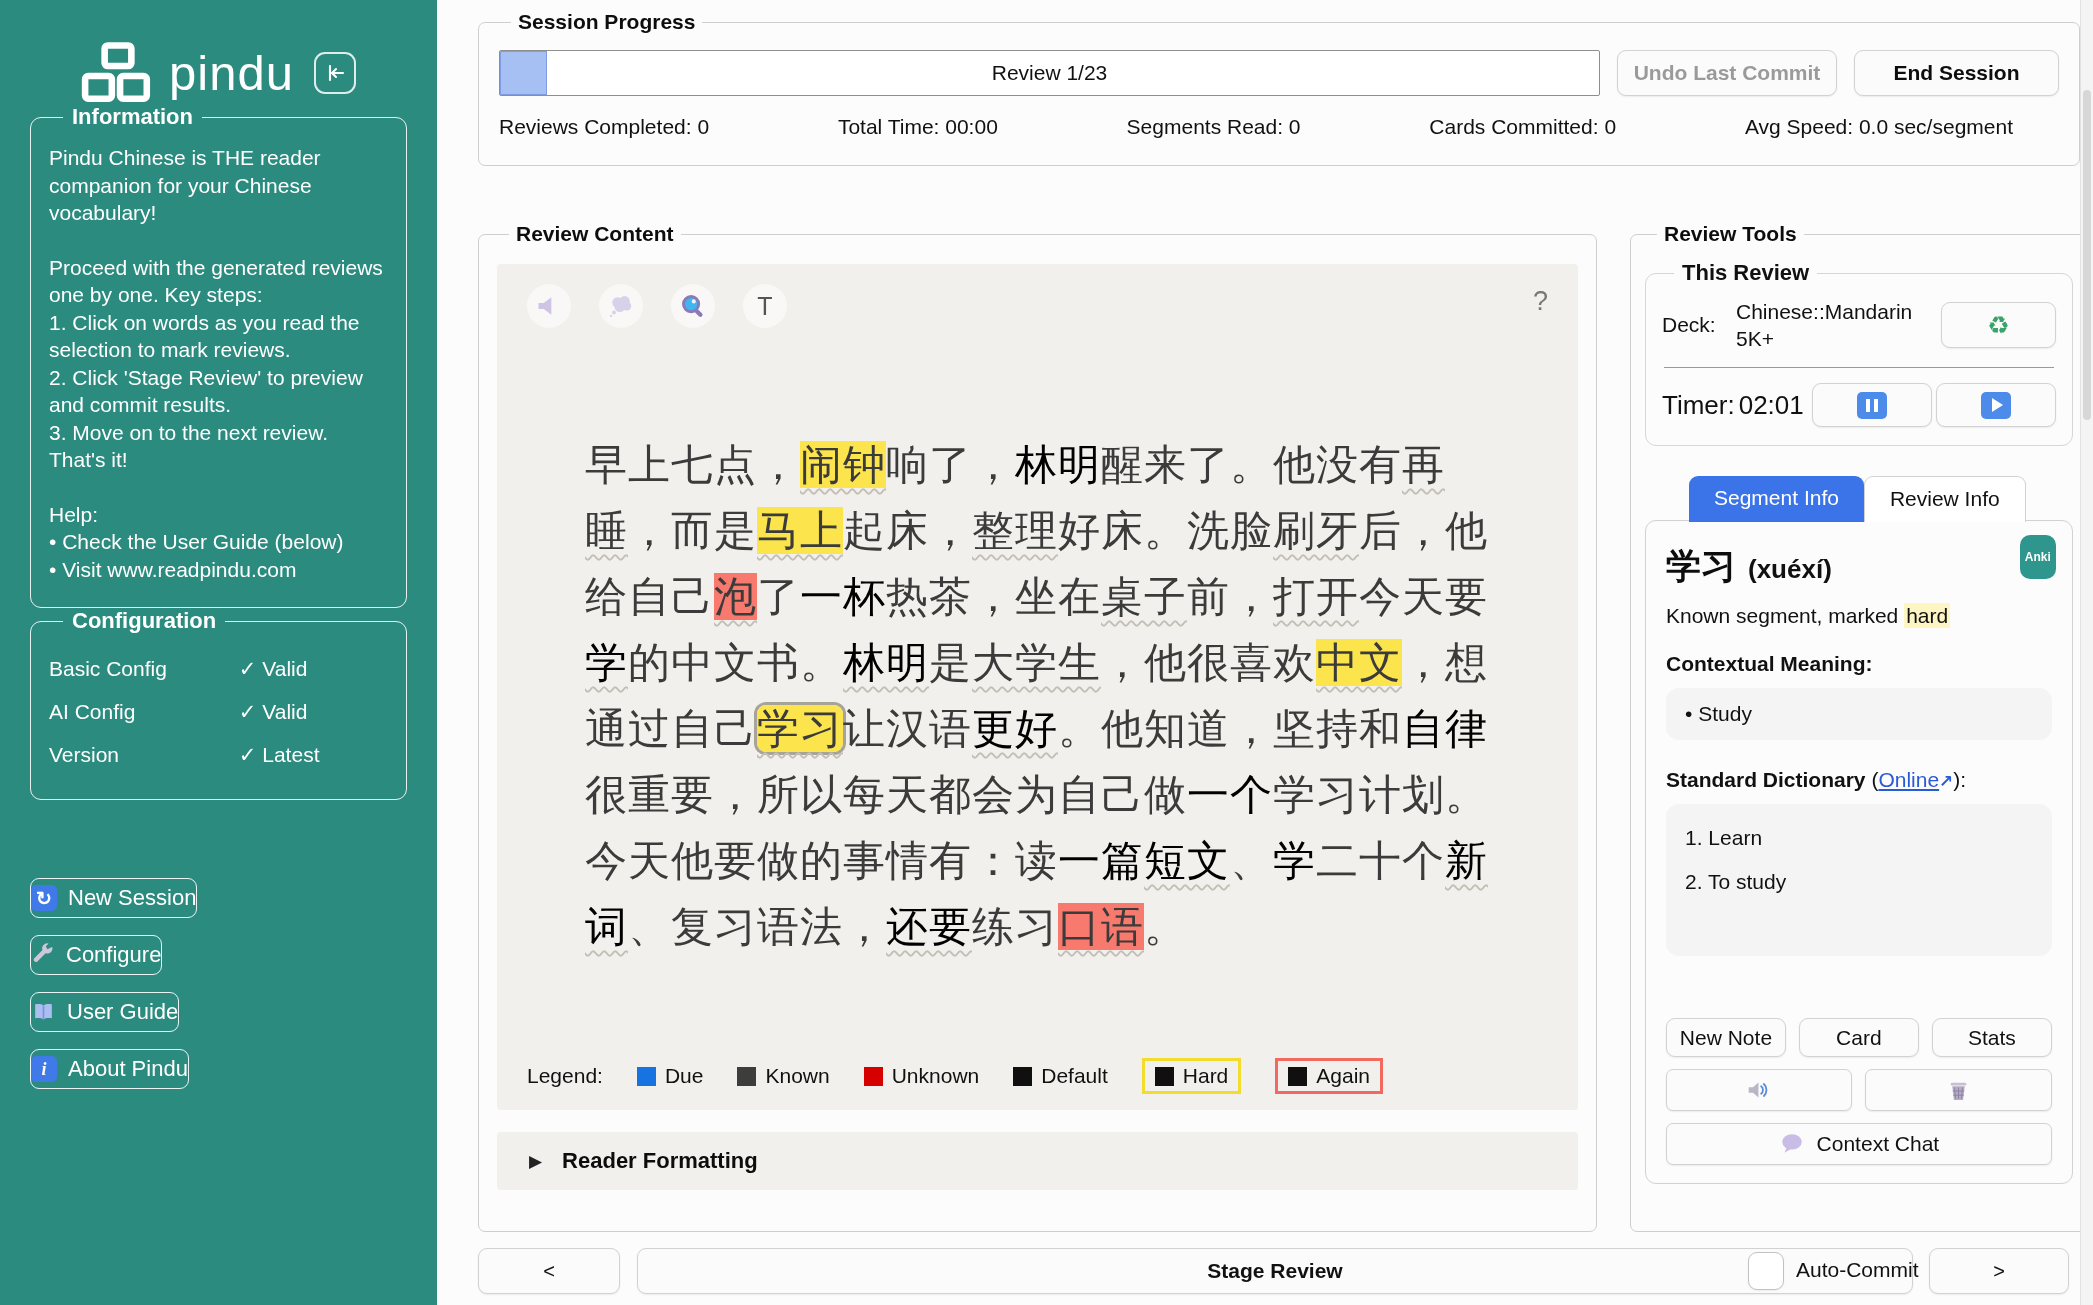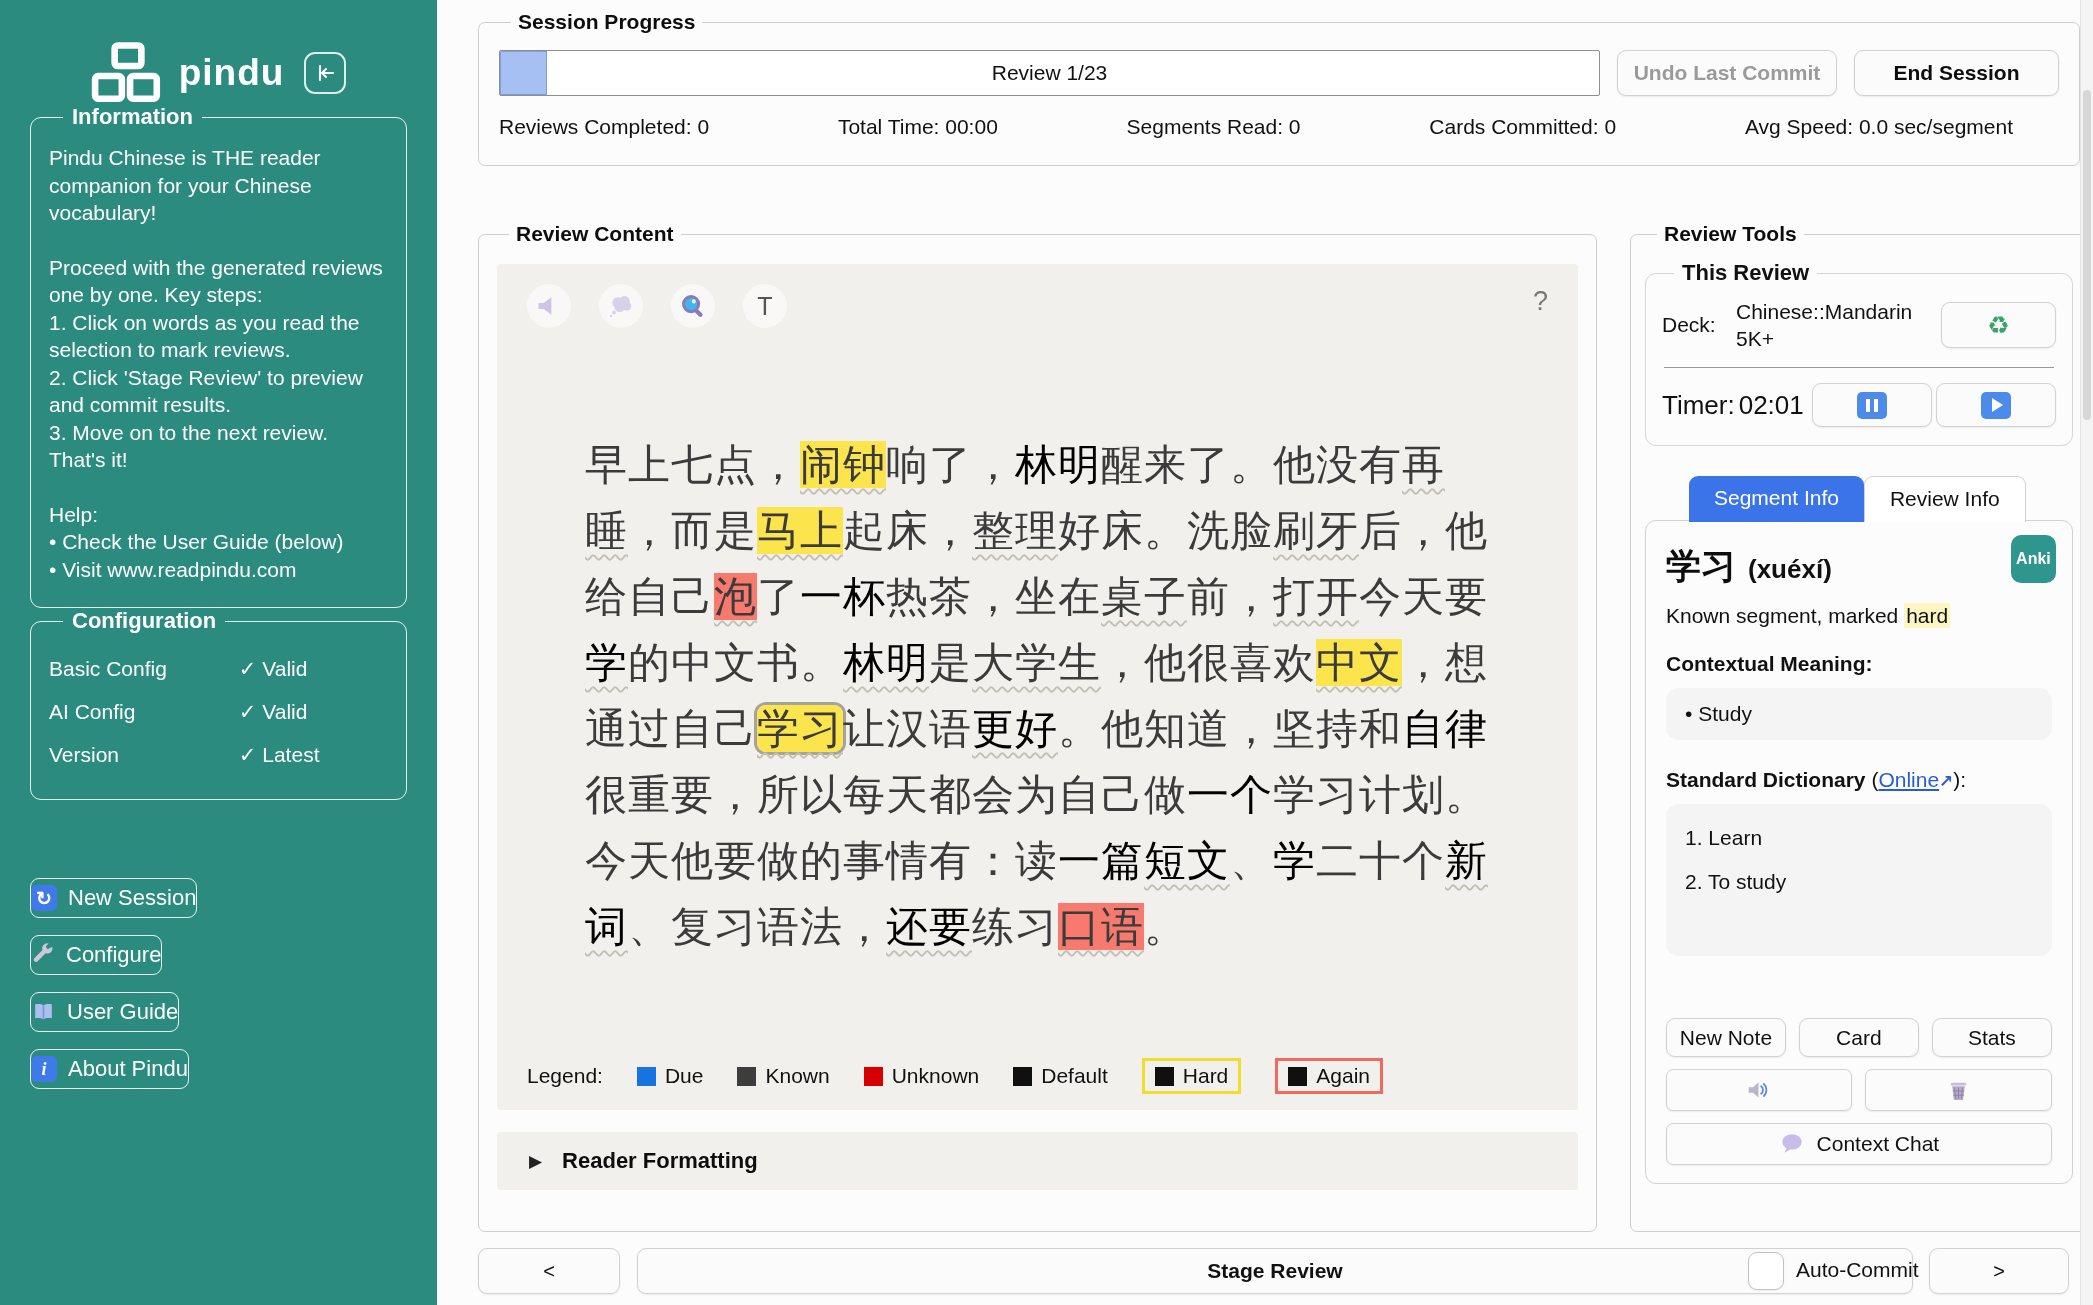--- a/index.html
+++ b/index.html
@@ -6,21 +6,21 @@
   html,body { width:2093px; height:1305px; }
   body {
     font-family:"Liberation Sans","DejaVu Sans",sans-serif;
     background:#fcfcfc; position:relative; overflow:hidden; color:#111;
   }
   
   .sidebar { position:absolute; left:0; top:0; width:437px; height:1305px;
     background:var(--accent,#2b8b7f); color:#fff; }
   .logo-row { display:flex; align-items:center; justify-content:center; gap:14px; padding-top:42px; }
   .logo-mark { width:74px; height:62px; }
-  .logo-text { font-size:37px; font-weight:bold; letter-spacing:1px; }
+  .logo-text { font-size:49px; font-weight:normal; letter-spacing:1px; }
   .collapse-btn { width:42px; height:42px; border:2px solid rgba(255,255,255,.85); border-radius:11px;
     display:flex; align-items:center; justify-content:center; background:transparent; cursor:pointer; margin-left:6px;}
   fieldset.sb { margin:0 30px; border:1.6px solid rgba(255,255,255,.88); border-radius:11px;
     padding:14px 18px 18px; }
   fieldset.sb legend { font-weight:bold; font-size:22px; padding:0 9px; margin-left:14px; }
   .sb-info { margin-top:96px; }
   .sb-info p { font-size:21px; line-height:27.5px; white-space:pre-line; margin-bottom:27px; }
   .sb-info p:last-child { margin-bottom:6px; }
   .sb-config { margin-top:90px; }
   .cfg-row { display:flex; font-size:21px; margin:9px 0 19px; }
@@ -96,21 +96,21 @@
   .tabs { display:flex; margin:30px 0 0 44px; position:relative; z-index:2; }
   .tab { font-size:21px; padding:10px 25px 11px; border-radius:9px 9px 0 0; cursor:pointer; }
   .tab.active { background:var(--tab-blue,#3b74e8); color:#fff; }
   .tab.inactive { background:#fff; color:#111; border:1.5px solid #d2d2d2; border-bottom:none; }
   .seg-panel { border:1.5px solid #d2d2d2; border-radius:11px; margin-top:-2px; background:#fcfcfc;
     padding:16px 20px 18px; height:664px; display:flex; flex-direction:column; position:relative; }
   .headword-row { display:flex; align-items:baseline; gap:12px; margin-top:6px; }
   .headword { font-size:35px; font-weight:bold; color:#0d0d0d; }
   .pinyin { font-size:26px; font-weight:bold; }
   .anki-badge { position:absolute; right:16px; top:14px; background:#2e968c; color:#fff; font-weight:bold;
-    font-size:16px; padding:15px 5px; border-radius:10px; }
+    font-size:12px; padding:15px 5px; border-radius:10px; }
   .seg-status { font-size:21px; margin-top:14px; }
   .hl-pale { background:#fdf5c2; padding:1px 2px; }
   .sec-head { font-size:21px; font-weight:bold; margin-top:24px; }
   .grey-box { background:#f4f4f4; border-radius:13px; padding:14px 19px; font-size:21px; margin-top:12px; }
   .dict-head { margin-top:28px; }
   .dict-link { color:#2a5bd7; text-decoration:underline; font-weight:normal; cursor:pointer; }
   .dict-arrow { color:#2a5bd7; font-size:17px; text-decoration:none; display:inline-block; }
   .dict-box { height:152px; }
   .dict-box div { margin:8px 0 20px; }
   .seg-buttons { margin-top:auto; }

